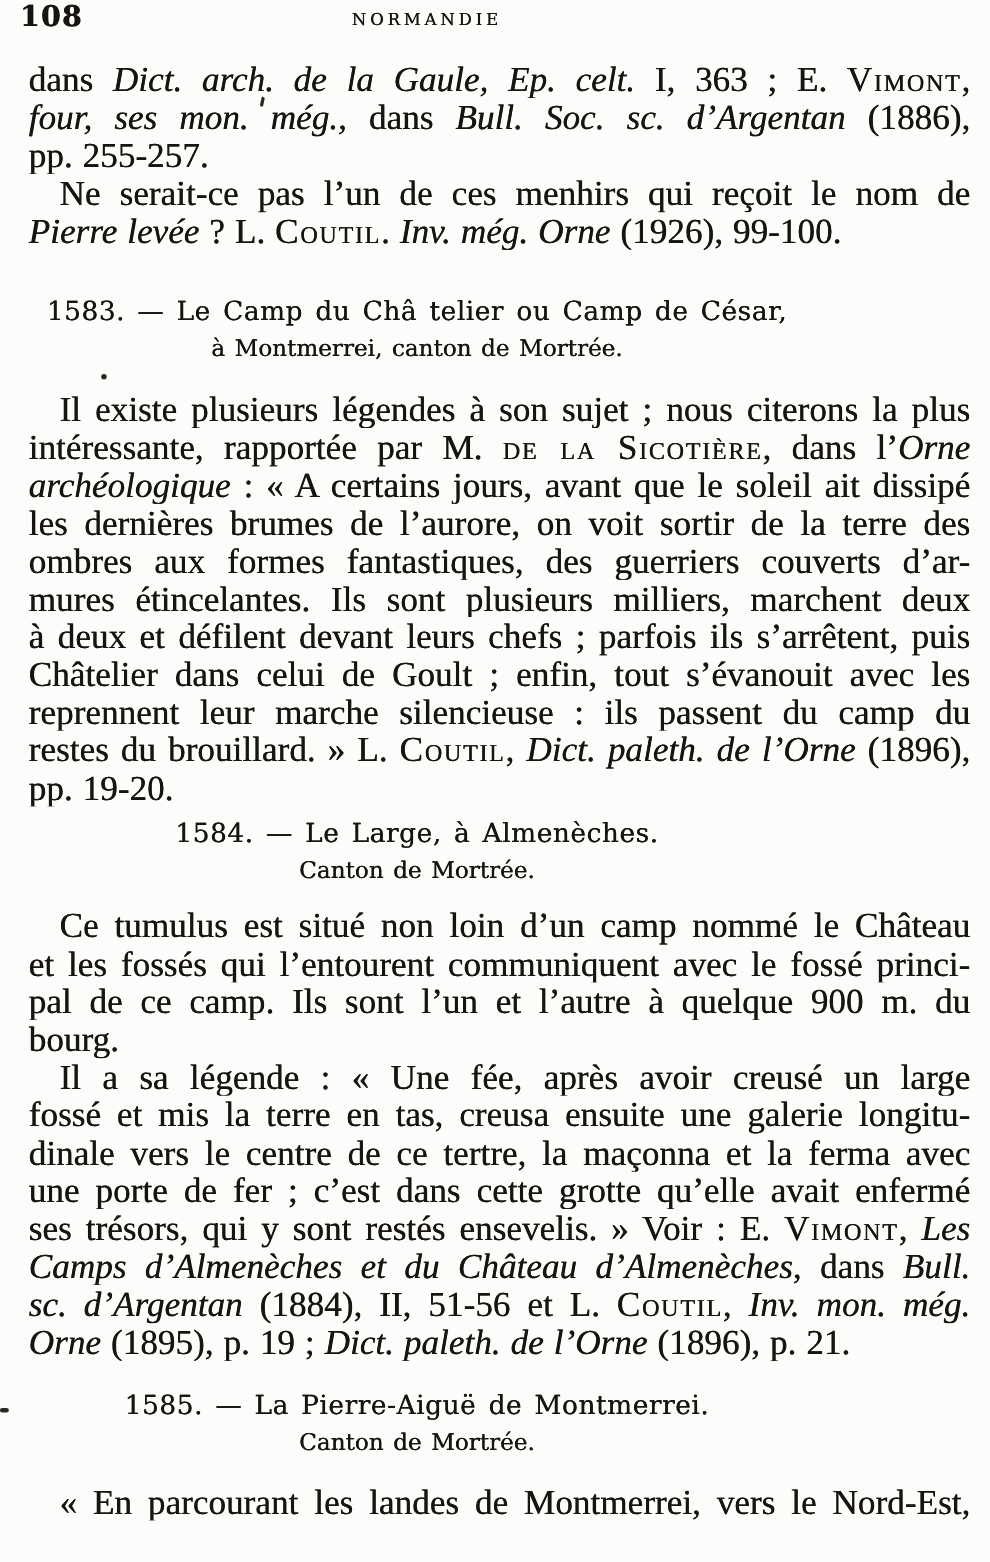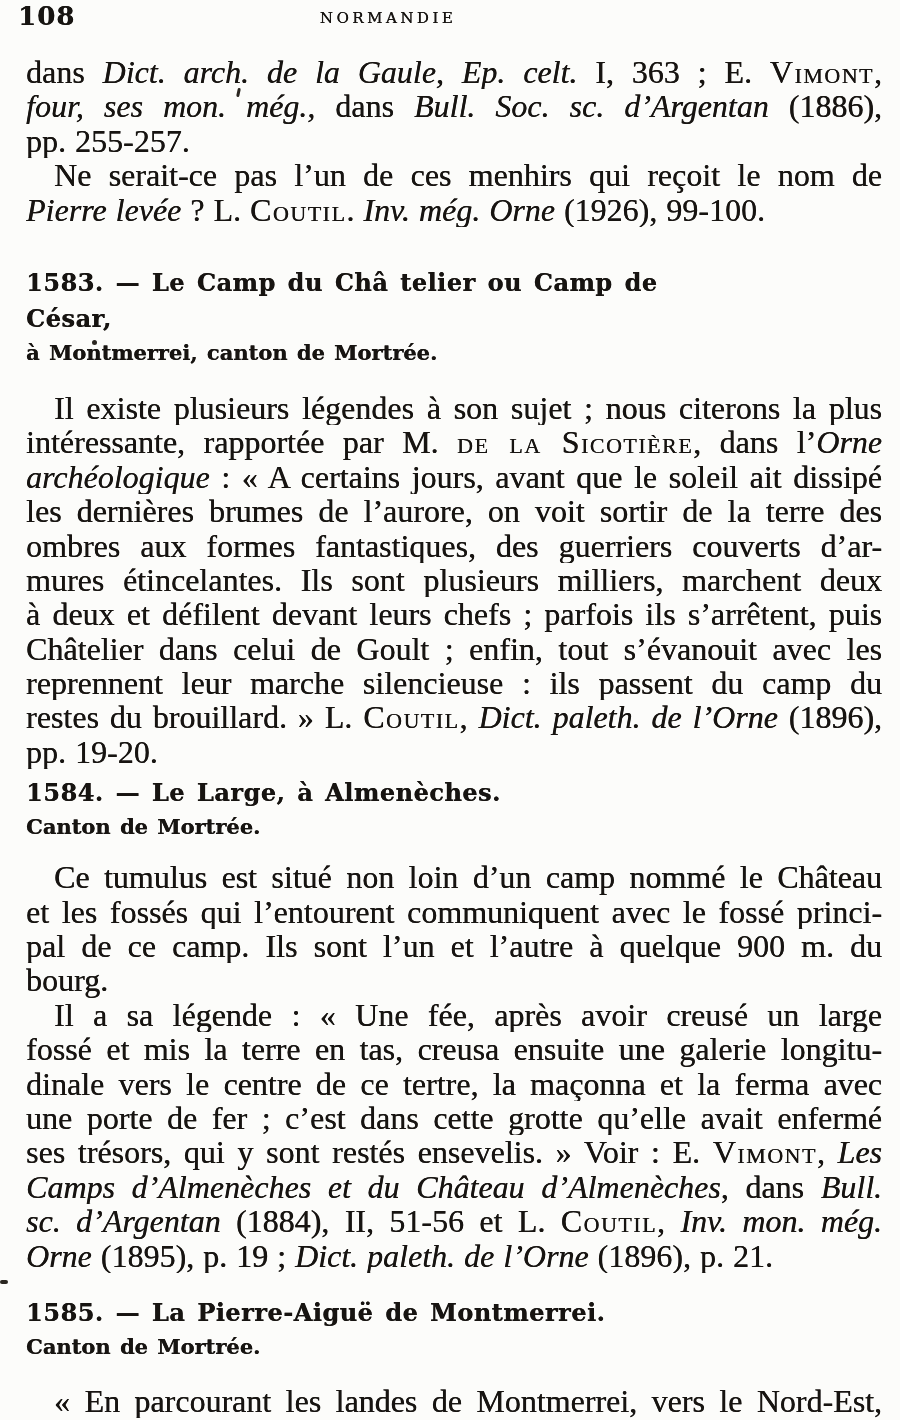--- a/index.html
+++ b/index.html
@@ -16,21 +16,21 @@
   #page-body{position:absolute;left:26px;top:0;width:856px;}
   .para{margin:0;}
   .line{
     font-size:32px;line-height:34.4px;height:34.4px;overflow:hidden;
     word-spacing:1px;text-align:left;font-family:Liberation Serif, serif;
   }
   .just{text-align:justify;text-align-last:justify;}
   .indent{text-indent:28px;}
   .it{font-style:italic;}
   .sc{font-variant:small-caps;letter-spacing:1.5px;}
-  .heading{padding-right:150px;font-weight:bold;}
+  .heading{text-align:center;padding-right:150px;font-weight:normal;}
   .h-title{font-size:24px;line-height:36px;word-spacing:3px;letter-spacing:0.5px;}
   .h-sub{font-size:21px;line-height:32px;word-spacing:2px;}
   
   .blk0{margin-top:55px}.blk2{margin-top:38px}.blk3{margin-top:22px}
   .blk4{margin-top:6px}.blk5{margin-top:17px}.blk7{margin-top:22px}.blk8{margin-top:21px}
   
   .speck{position:absolute;background:#2a2620;}
   #speck-dot{left:92px;top:340px;width:5px;height:5px;border-radius:50%;}
   #speck-apostrophe{left:237px;top:88px;width:3px;height:9px;border-radius:2px;transform:rotate(12deg);}
   #speck-dash{left:0px;top:1280px;width:8px;height:4px;border-radius:2px;}

